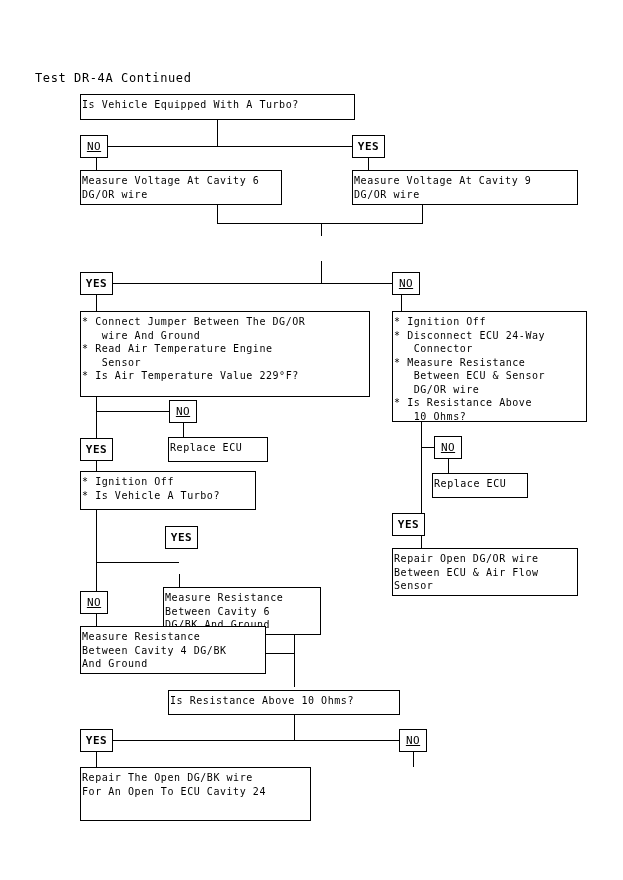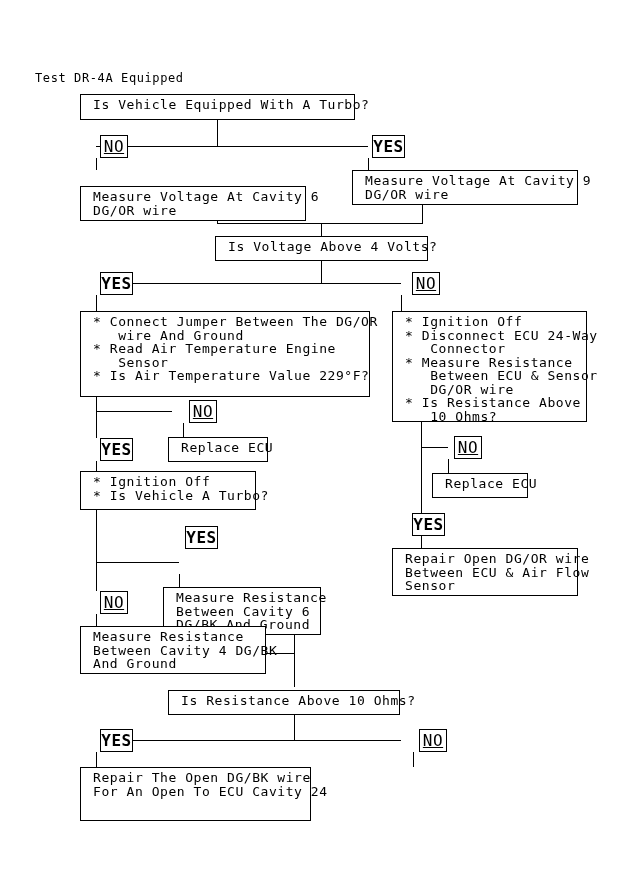--- a/index.html
+++ b/index.html
@@ -23,42 +23,41 @@
     line-height: 14px;
     letter-spacing: 0.6px;
     white-space: pre;
   }
   
   .box {
     position: absolute;
     box-sizing: border-box;
     border: 1px solid #000000;
     background: #ffffff;
-    font-size: 13px;
+    font-size: 10px;
     line-height: 13.5px;
     letter-spacing: 0.55px;
     white-space: pre;
-    padding: 3px 5px 3px 12px;
+    padding: 3px 5px 3px 1px;
     z-index: 3;
   }
   
   .tag {
     position: absolute;
     box-sizing: border-box;
     border: 1px solid #000000;
     background: #ffffff;
-    font-size: 16px;
+    font-size: 11px;
     line-height: 12px;
     letter-spacing: 0.5px;
     white-space: pre;
     display: flex;
     align-items: center;
     justify-content: center;
     z-index: 4;
-    margin-left: 20px;
   }
   .tag.yes {
     font-weight: bold;
   }
   .tag.no span {
     text-decoration: underline;
   }
   
   .ln {
     position: absolute;
@@ -66,21 +65,21 @@
     z-index: 1;
   }
   .lnh { height: 1px; }
   .lnv { width: 1px; }
 </style>
 </head>
 <body>
 
 <div id="canvas">
 
-  <div class="title" style="left:35px; top:71px;">Test DR-4A Equipped</div>
+  <div class="title" style="left:35px; top:71px;">Test DR-4A Continued</div>
 
   <div class="ln lnv" style="left:217px; top:120px; height:26px;"></div>
   <div class="ln lnh" style="left:96px; top:146px; width:272px;"></div>
 
   <div class="ln lnv" style="left:96px; top:158px; height:12px;"></div>
 
   <div class="ln lnv" style="left:368px; top:158px; height:12px;"></div>
 
   <div class="ln lnv" style="left:217px; top:205px; height:18px;"></div>
   <div class="ln lnh" style="left:217px; top:223px; width:206px;"></div>
@@ -115,27 +114,26 @@
   <div class="ln lnv" style="left:294px; top:614px; height:73px;"></div>
   <div class="ln lnh" style="left:266px; top:653px; width:29px;"></div>
 
   <div class="ln lnv" style="left:294px; top:715px; height:25px;"></div>
   <div class="ln lnh" style="left:113px; top:740px; width:288px;"></div>
   <div class="ln lnv" style="left:96px; top:752px; height:15px;"></div>
   <div class="ln lnv" style="left:413px; top:752px; height:15px;"></div>
 
   <div class="box" style="left:80px; top:94px; width:275px; height:26px;">Is Vehicle Equipped With A Turbo?</div>
 
-  <div class="box" style="left:80px; top:186px; width:226px; height:35px;">Measure Voltage At Cavity 6
+  <div class="box" style="left:80px; top:170px; width:202px; height:35px;">Measure Voltage At Cavity 6
 DG/OR wire</div>
 
   <div class="box" style="left:352px; top:170px; width:226px; height:35px;">Measure Voltage At Cavity 9
 DG/OR wire</div>
 
-  <div class="box" style="left:215px; top:236px; width:213px; height:25px;">Is Voltage Above 4 Volts?</div>
 
   <div class="box" style="left:80px; top:311px; width:290px; height:86px;">* Connect Jumper Between The DG/OR
    wire And Ground
 * Read Air Temperature Engine
    Sensor
 * Is Air Temperature Value 229°F?</div>
 
   <div class="box" style="left:392px; top:311px; width:195px; height:111px;">* Ignition Off
 * Disconnect ECU 24-Way
    Connector
@@ -157,21 +155,21 @@
 Sensor</div>
 
   <div class="box" style="left:163px; top:587px; width:158px; height:48px;">Measure Resistance
 Between Cavity 6
 DG/BK And Ground</div>
 
   <div class="box" style="left:80px; top:626px; width:186px; height:48px;">Measure Resistance
 Between Cavity 4 DG/BK
 And Ground</div>
 
-  <div class="box" style="left:168px; top:690px; width:232px; height:25px;text-align:right;">Is Resistance Above 10 Ohms?</div>
+  <div class="box" style="left:168px; top:690px; width:232px; height:25px;">Is Resistance Above 10 Ohms?</div>
 
   <div class="box" style="left:80px; top:767px; width:231px; height:54px;">Repair The Open DG/BK wire
 For An Open To ECU Cavity 24</div>
 
 
   <div class="tag no" style="left:80px; top:135px; width:28px; height:23px;">
     <span>NO</span>
   </div>
 
   <div class="tag yes" style="left:352px; top:135px; width:33px; height:23px;">

